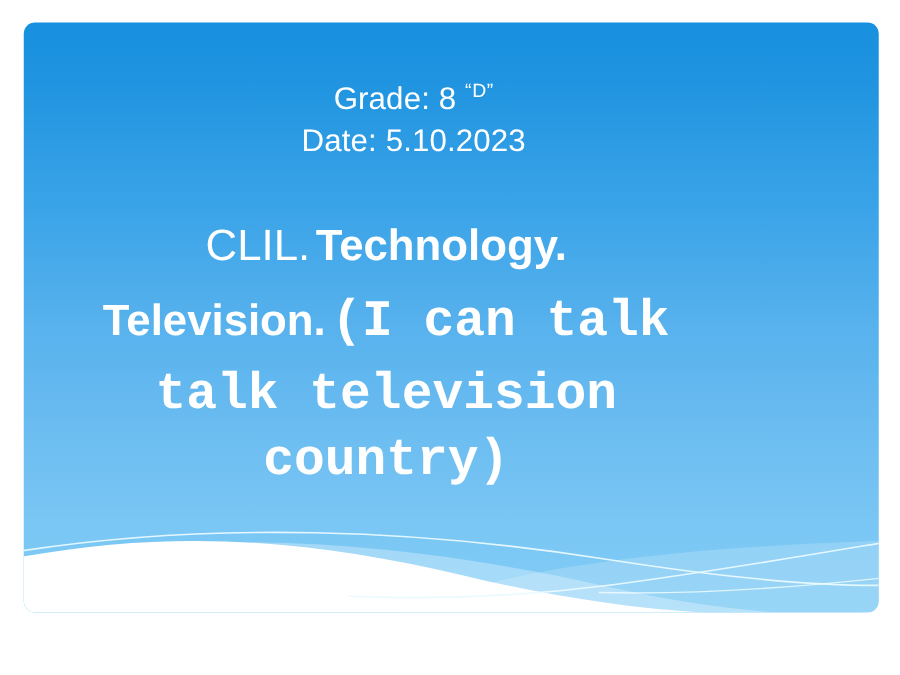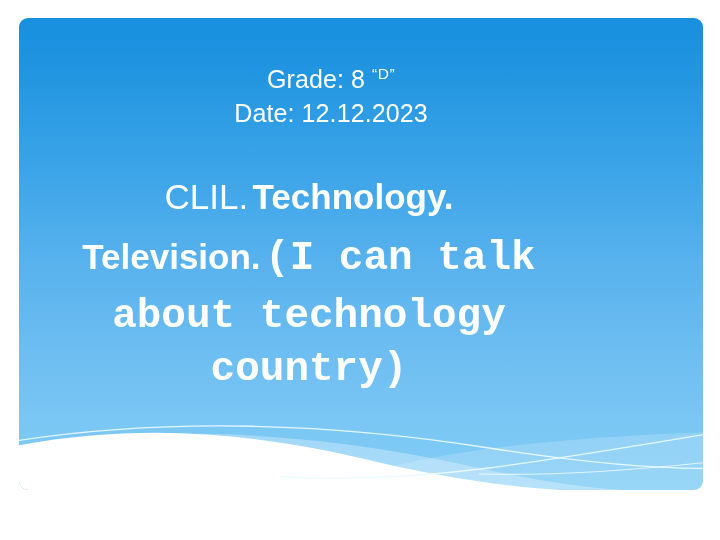--- a/index.html
+++ b/index.html
@@ -148,24 +148,24 @@
 
         <path d="M 700 443 C 620 452, 540 458, 460 456" fill="none" stroke="#f2fcff" stroke-width="1.1" opacity="0.8"></path>
       </g>
     </svg>
   </div>
 
   <div id="content">
 
     <div id="header-block">
       <span class="hline"><span>Grade: 8</span>&nbsp;<span class="sup-grade">“D”</span></span>
-      <span class="hline">Date: 12.12.2023</span>
+      <span class="hline">Date: 5.10.2023</span>
     </div>
 
     <div id="title-block">
       <span class="title-line"><span class="t-sans-reg">CLIL.</span>&nbsp;<span class="t-sans-bold">Technology.</span></span>
       <span class="title-line"><span class="t-sans-bold">Television.</span>&nbsp;<span class="t-serif-bold">(I can talk</span></span>
-      <span class="title-line t-serif-bold">about technology</span>
+      <span class="title-line t-serif-bold">talk television</span>
       <span class="title-line t-serif-bold">country)</span>
     </div>
 
   </div>
 </div>
 
 </body></html>

